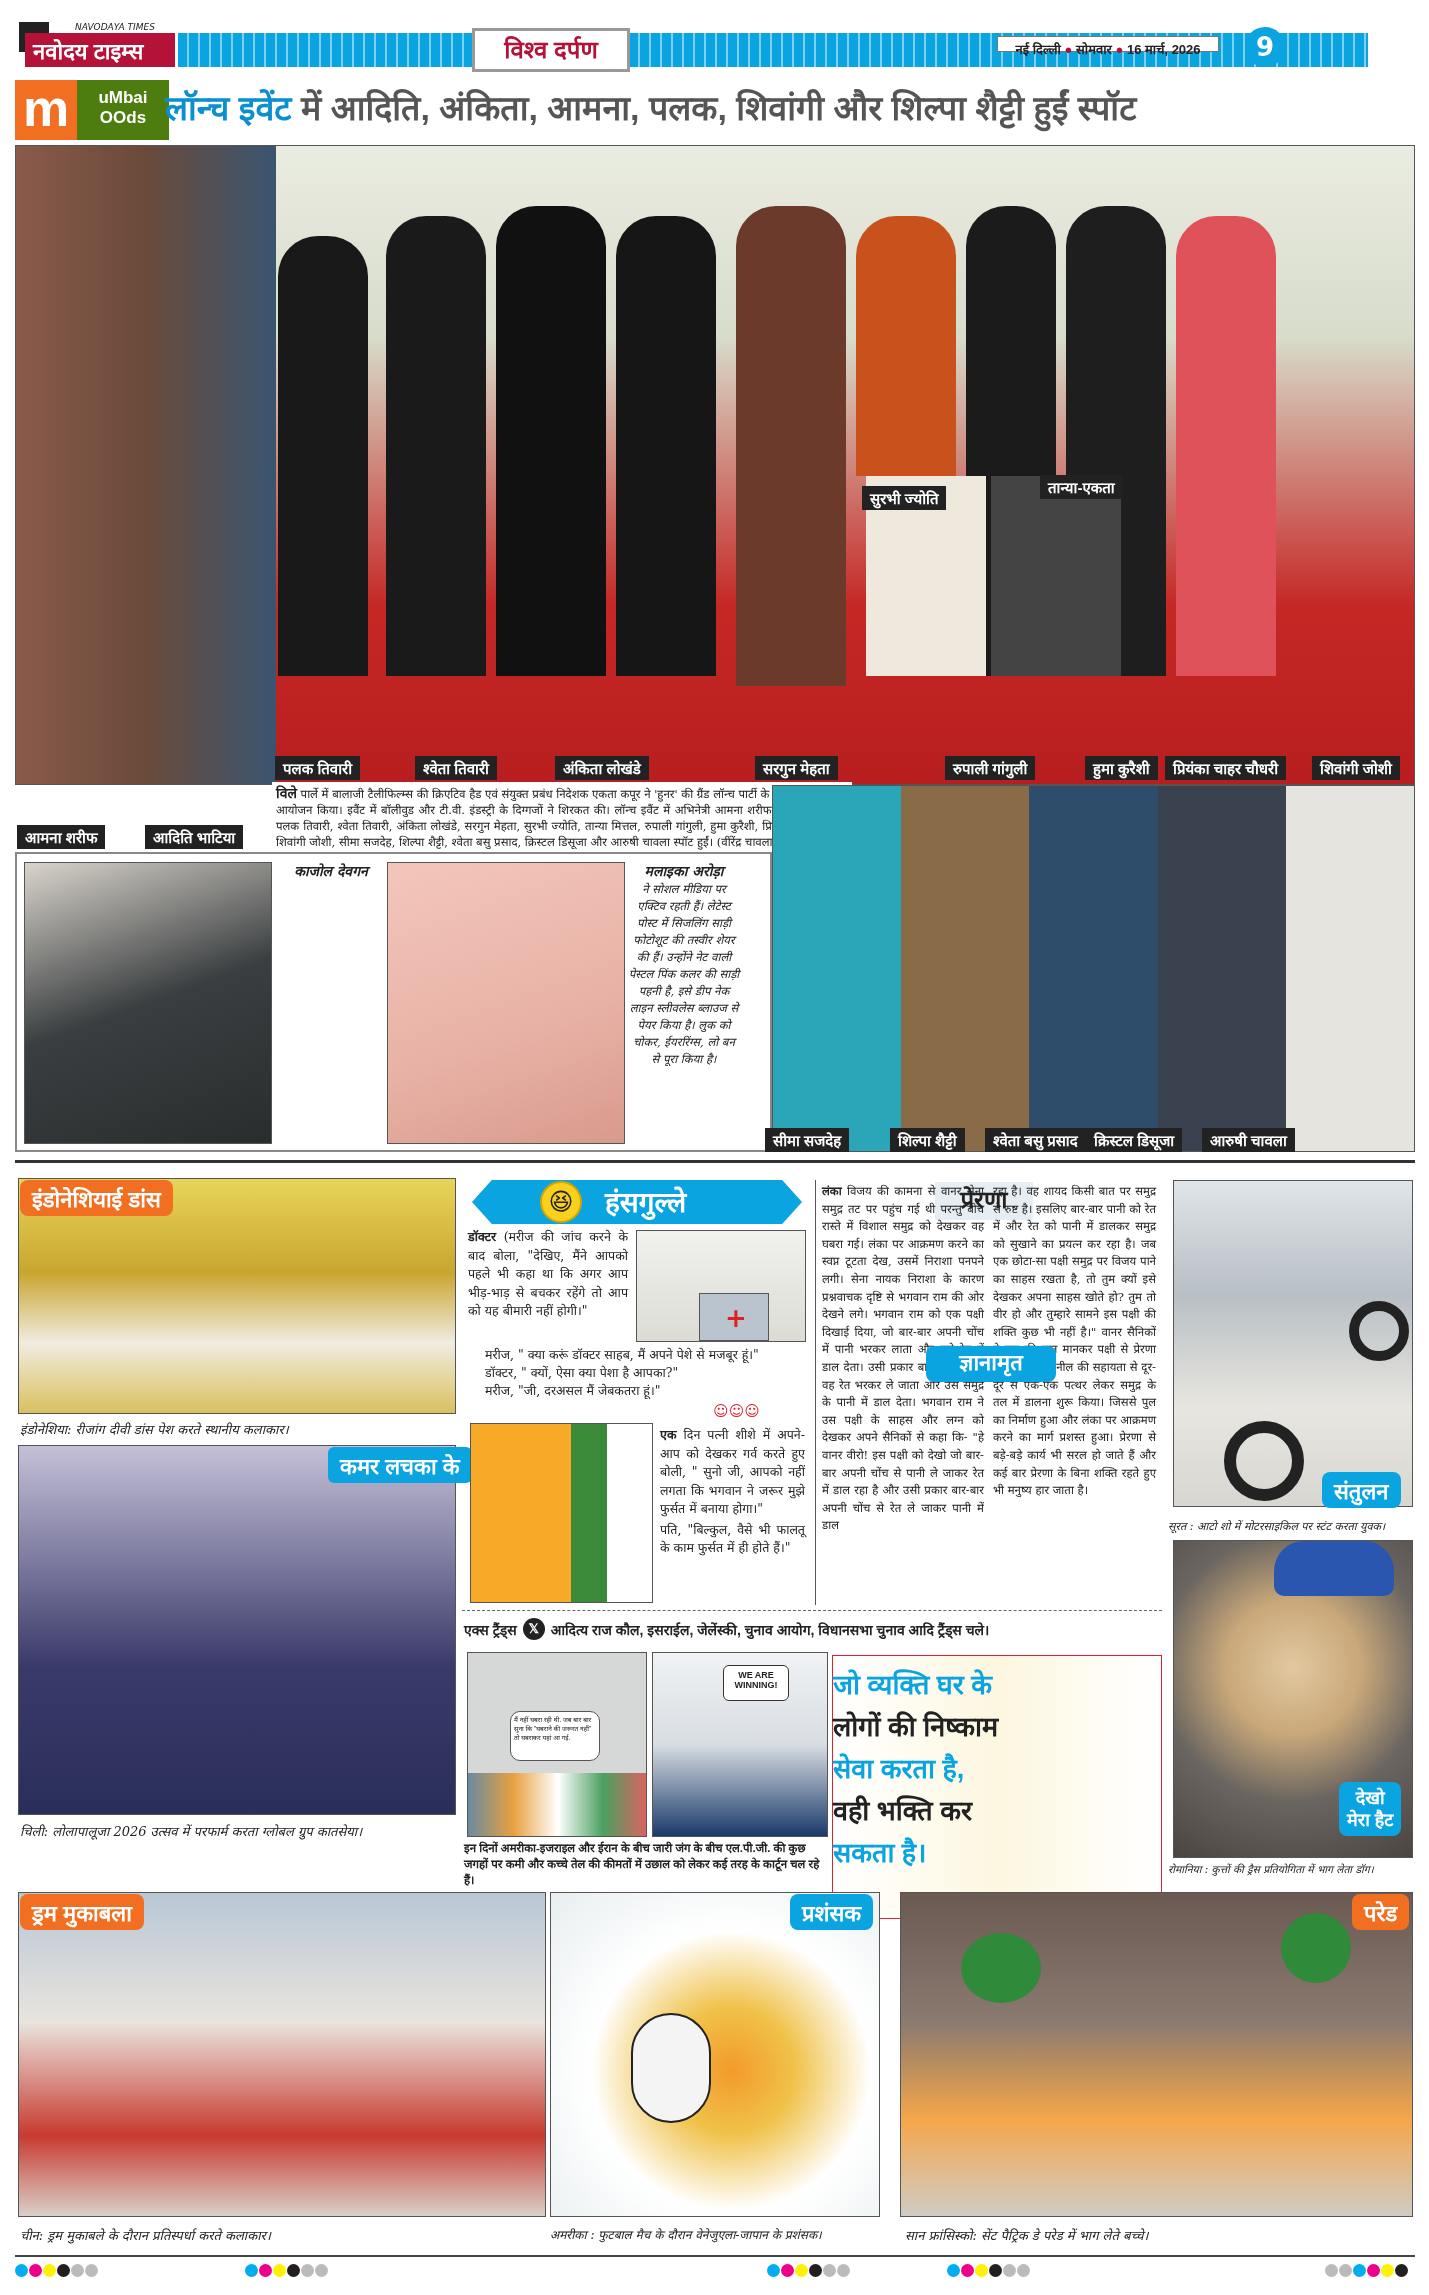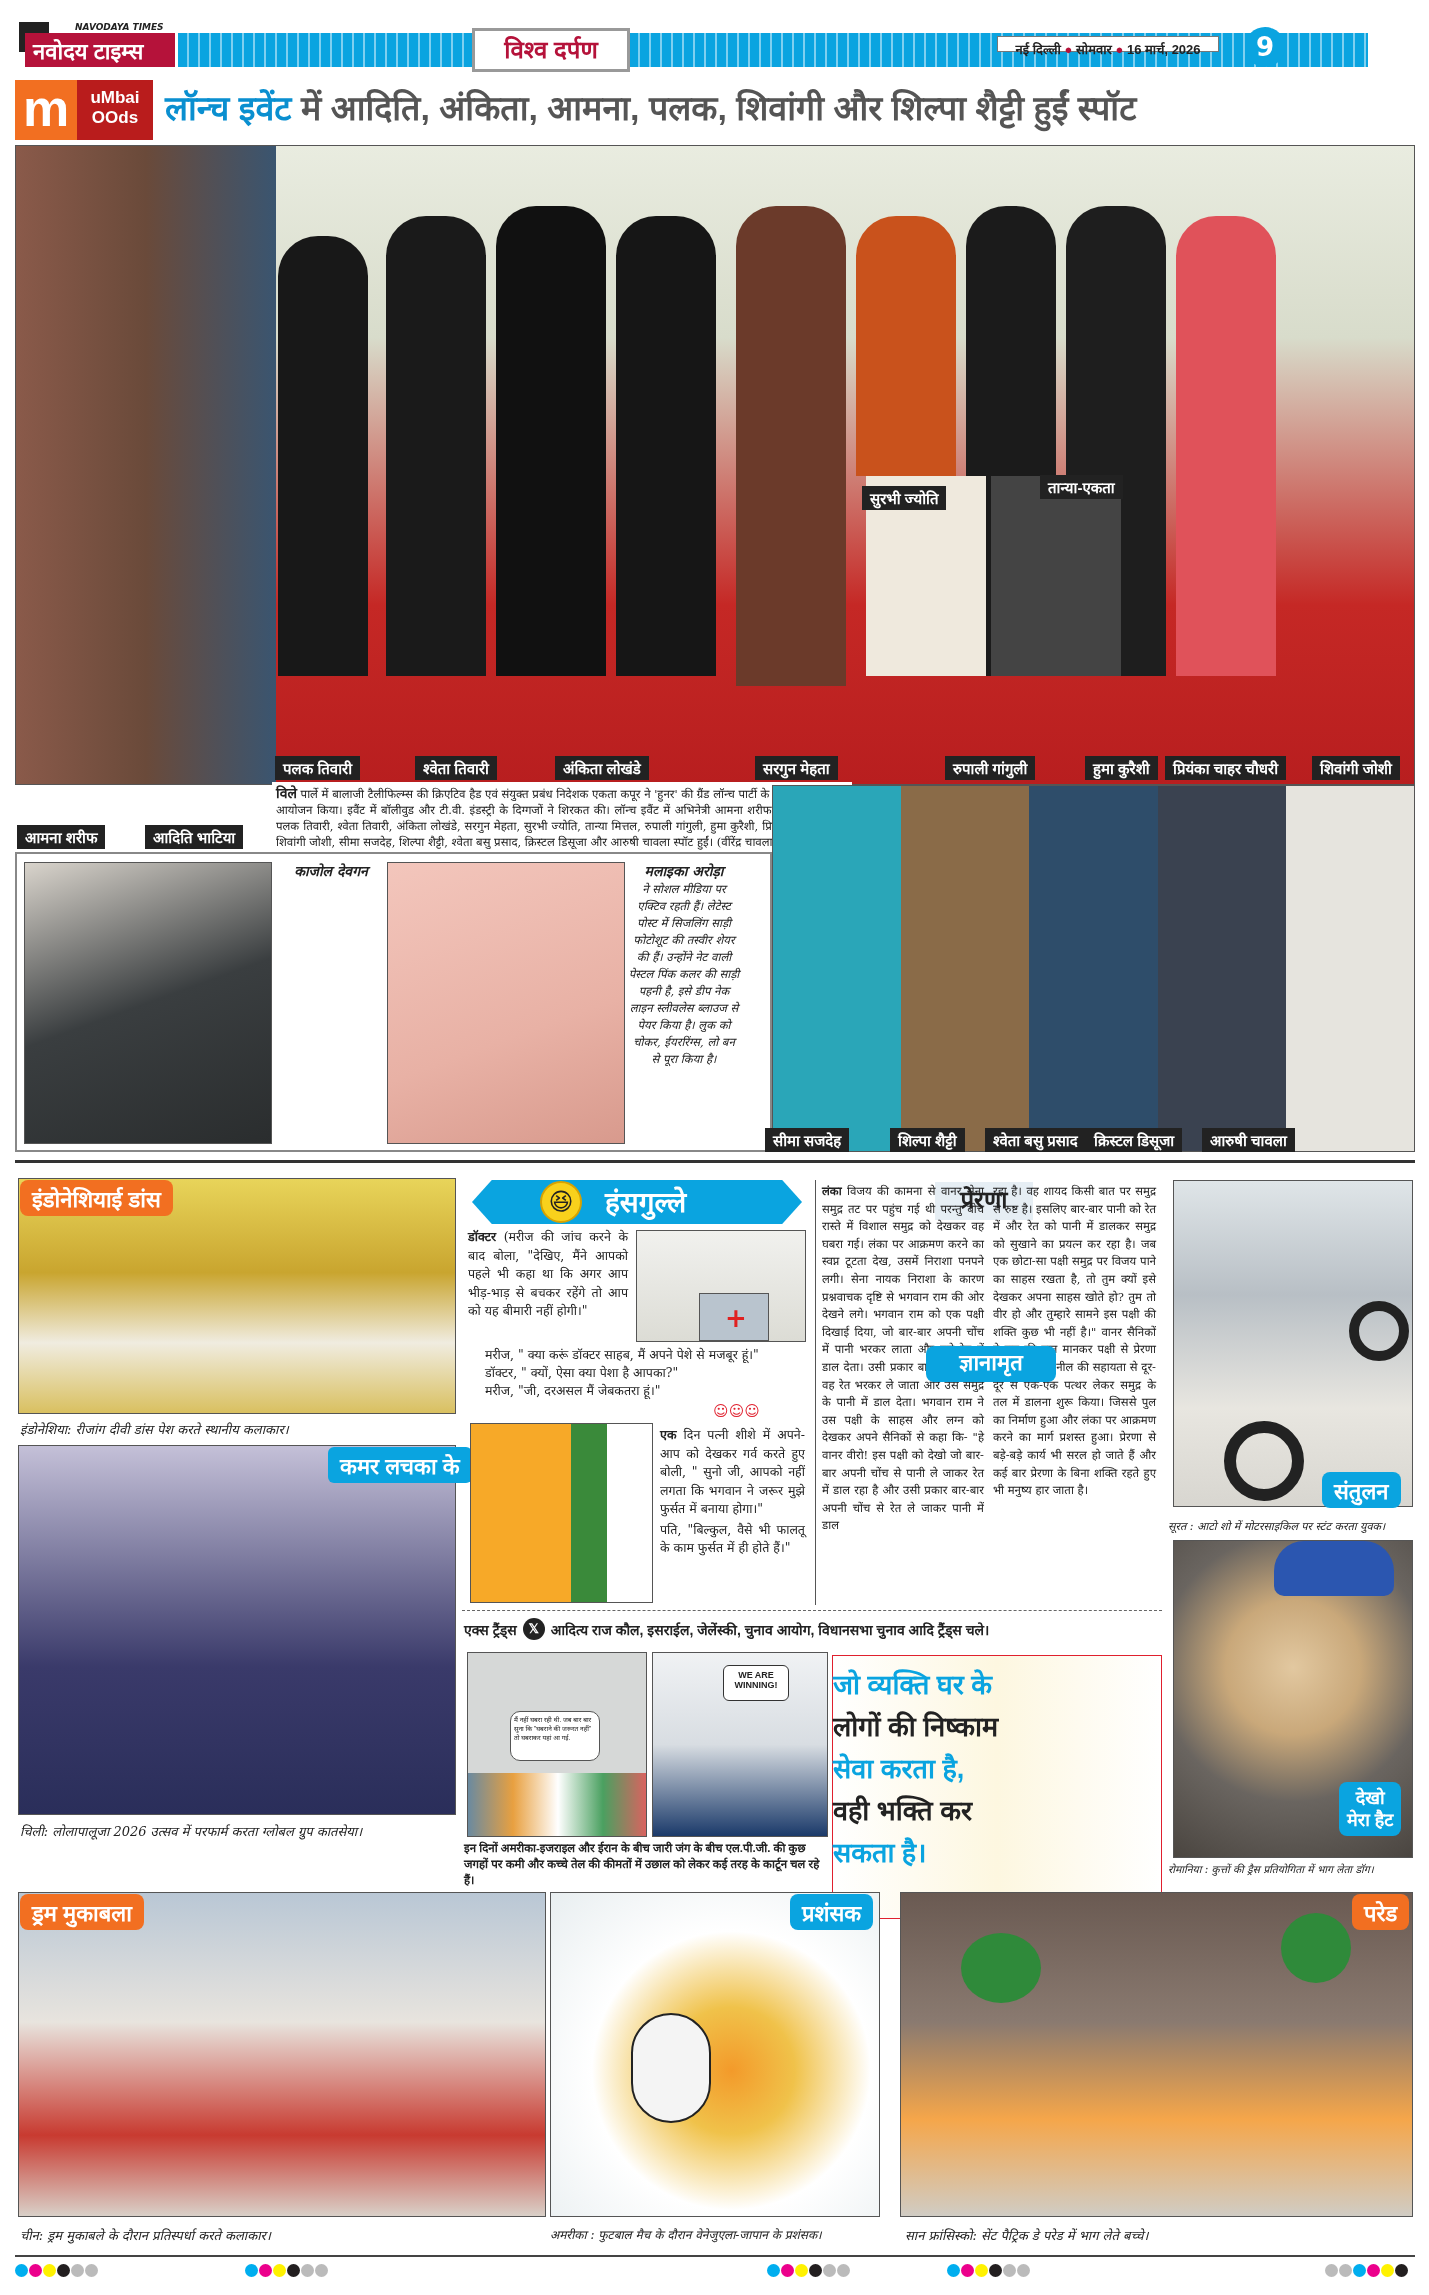--- a/index.html
+++ b/index.html
@@ -12,39 +12,39 @@
 .txt{font-family:"DejaVu Serif",serif;font-size:12.5px;line-height:18px;color:#222;text-align:justify}
 .itxt{font-family:"DejaVu Serif",serif;font-style:italic;font-size:13px;line-height:19px;text-align:center;color:#222}
 .pcap{position:absolute;font-family:"DejaVu Serif",serif;font-style:italic;font-size:13px;color:#222;white-space:nowrap}
 .dot{display:inline-block;width:13px;height:13px;border-radius:50%;margin-right:1px}
 </style>
 </head>
 <body>
 
 <div class="abs" style="left:15px;top:22px;width:1400px;height:50px">
   <div class="abs" style="left:4px;top:0;width:30px;height:30px;background:#222"></div>
-  <div class="abs" style="left:60px;top:0;font-size:9px;font-style:italic;font-weight:bold;color:#222">NAVODAYA TIMES</div>
+  <div class="abs" style="left:60px;top:0;font-size:9px;font-style:italic;font-weight:normal;color:#222">NAVODAYA TIMES</div>
   <div class="abs" style="left:10px;top:11px;width:150px;height:34px;background:#b5123a;color:#fff;font-weight:bold;font-size:22px;padding:2px 8px;font-family:'Liberation Sans',sans-serif">
     <span>नवोदय टाइम्स</span>
   </div>
   <div class="abs" style="left:163px;top:11px;width:1190px;height:34px;background:repeating-linear-gradient(90deg,#0aa4e0 0 9px,#7fd0f0 9px 11px)"></div>
   <div class="abs" style="left:457px;top:6px;width:158px;height:44px;background:#fff;border:3px solid #999;color:#b5123a;font-weight:bold;font-size:24px;text-align:center;line-height:38px;font-family:'Liberation Sans',sans-serif">
     <span>विश्व दर्पण</span>
   </div>
   <div class="abs" style="left:982px;top:14px;width:222px;height:16px;background:#fff;border:1px solid #777;font-size:13px;font-weight:bold;line-height:26px;text-align:center;font-family:'Liberation Sans',sans-serif">
     <span>नई दिल्ली</span><span style="color:#b5123a"> ● </span><span>सोमवार</span><span style="color:#b5123a"> ● </span><span>16 मार्च, 2026</span>
   </div>
   <div class="abs" style="left:1230px;top:5px;width:40px;height:40px;border-radius:50%;background:#0aa4e0;color:#fff;font-size:26px;font-weight:bold;text-align:center;line-height:40px">
     <span>9</span>
   </div>
 </div>
 
 <div class="abs" style="left:15px;top:80px;width:138px;height:60px">
   <div class="abs" style="left:0;top:0;width:62px;height:60px;background:#f26f21;color:#fff;font-size:52px;font-weight:bold;line-height:56px;text-align:center;font-family:'Liberation Sans',sans-serif">m</div>
-  <div class="abs" style="left:62px;top:0;width:76px;height:60px;background:#b91c1c;color:#fff;font-size:17px;font-weight:bold;text-align:center;padding-top:8px;line-height:20px;font-family:'Liberation Sans',sans-serif">
+  <div class="abs" style="left:62px;top:0;width:92px;height:60px;background:#4d7c0f;color:#fff;font-size:17px;font-weight:bold;text-align:center;padding-top:8px;line-height:20px;font-family:'Liberation Sans',sans-serif">
     <div>uMbai</div>
     <div>OOds</div>
   </div>
 </div>
 <div class="abs" style="left:165px;top:84px;width:1250px;font-size:34px;font-weight:bold;color:#555;white-space:nowrap;font-family:'Liberation Sans',sans-serif">
   <span style="color:#0a8fd0">लॉन्च इवेंट</span>
   <span>में आदिति, अंकिता, आमना, पलक, शिवांगी और शिल्पा शैट्टी हुईं स्पॉट</span>
 </div>
 
 <div class="photo" style="left:15px;top:145px;width:1400px;height:640px;background:linear-gradient(180deg,#e9ece0 0%,#d8dccb 30%,#c52825 72%,#b81e1f 100%)">

